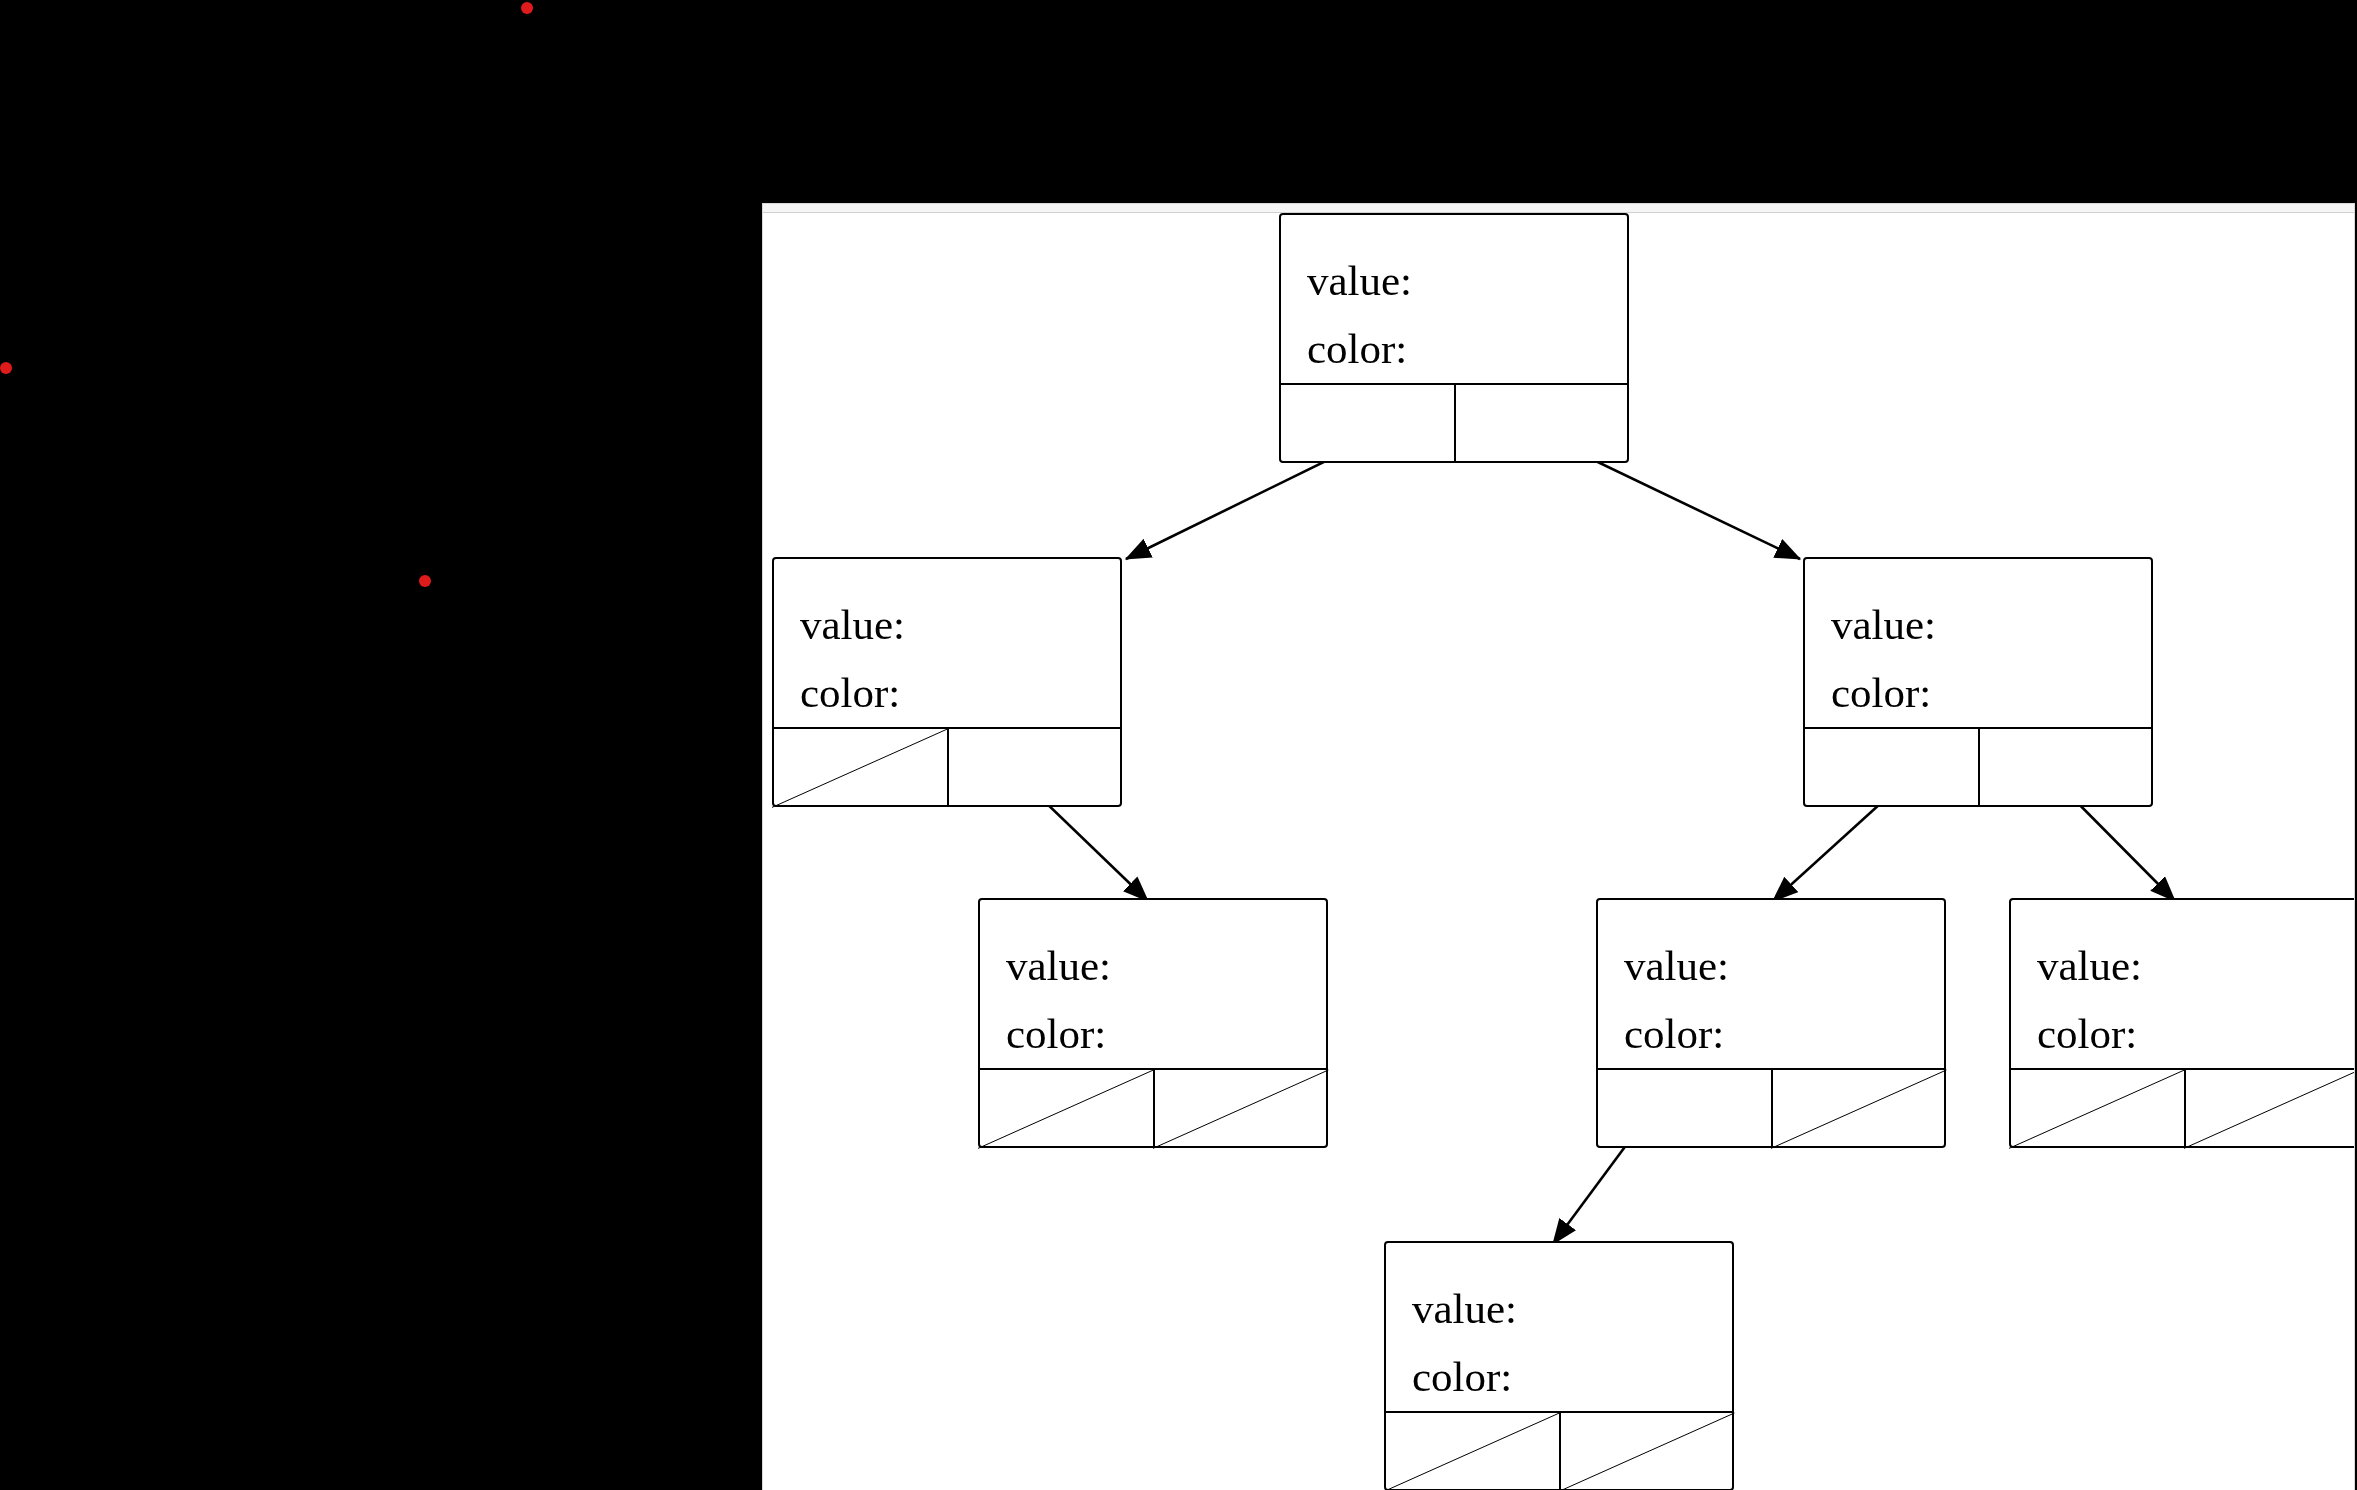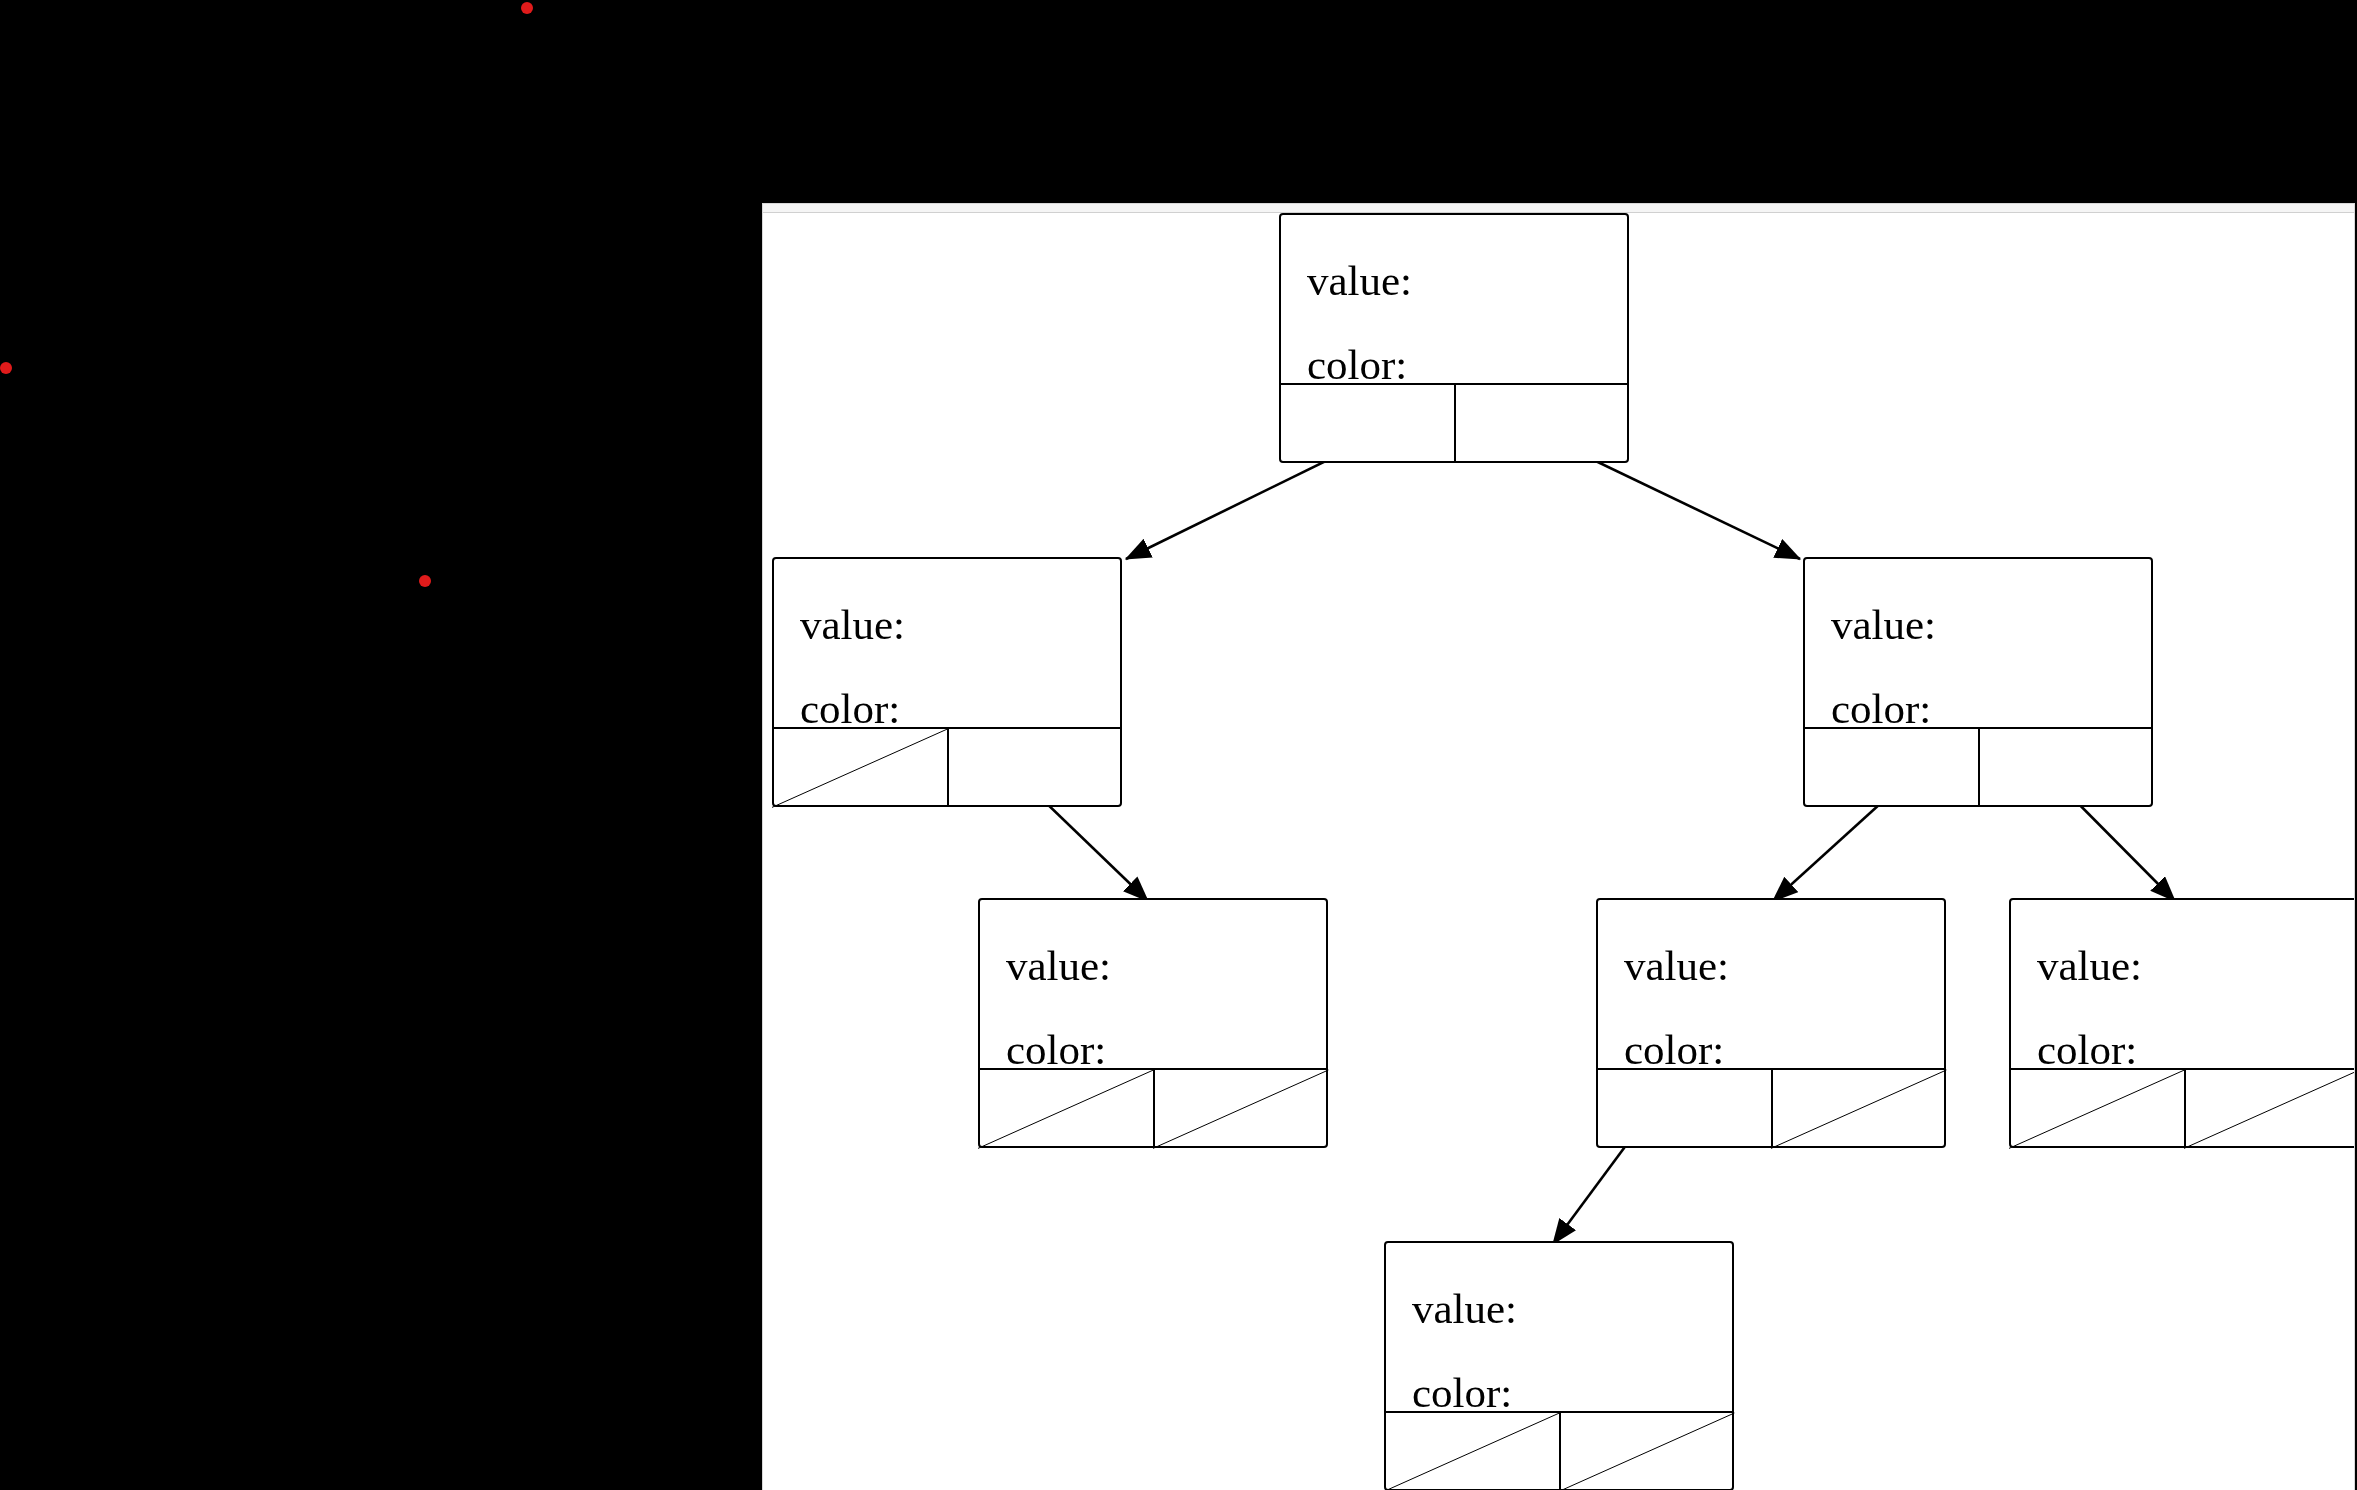--- a/index.html
+++ b/index.html
@@ -75,21 +75,21 @@
   }
   .node .fld {
     position: absolute;
     left: 26px;
     font-size: 43px;
     line-height: 1;
     color: #000000;
     white-space: nowrap;
   }
   .node .fld-value { top: 44px; }
-  .node .fld-color { top: 128px; }
+  .node .fld-color { top: 112px; }
 
   .node .ptrbar {
     position: absolute;
     left: -2.4px;
     right: -2.4px;
     top: 168px;
     bottom: -2.4px;
     border-top: 2.8px solid #000000;
     box-sizing: border-box;
   }

